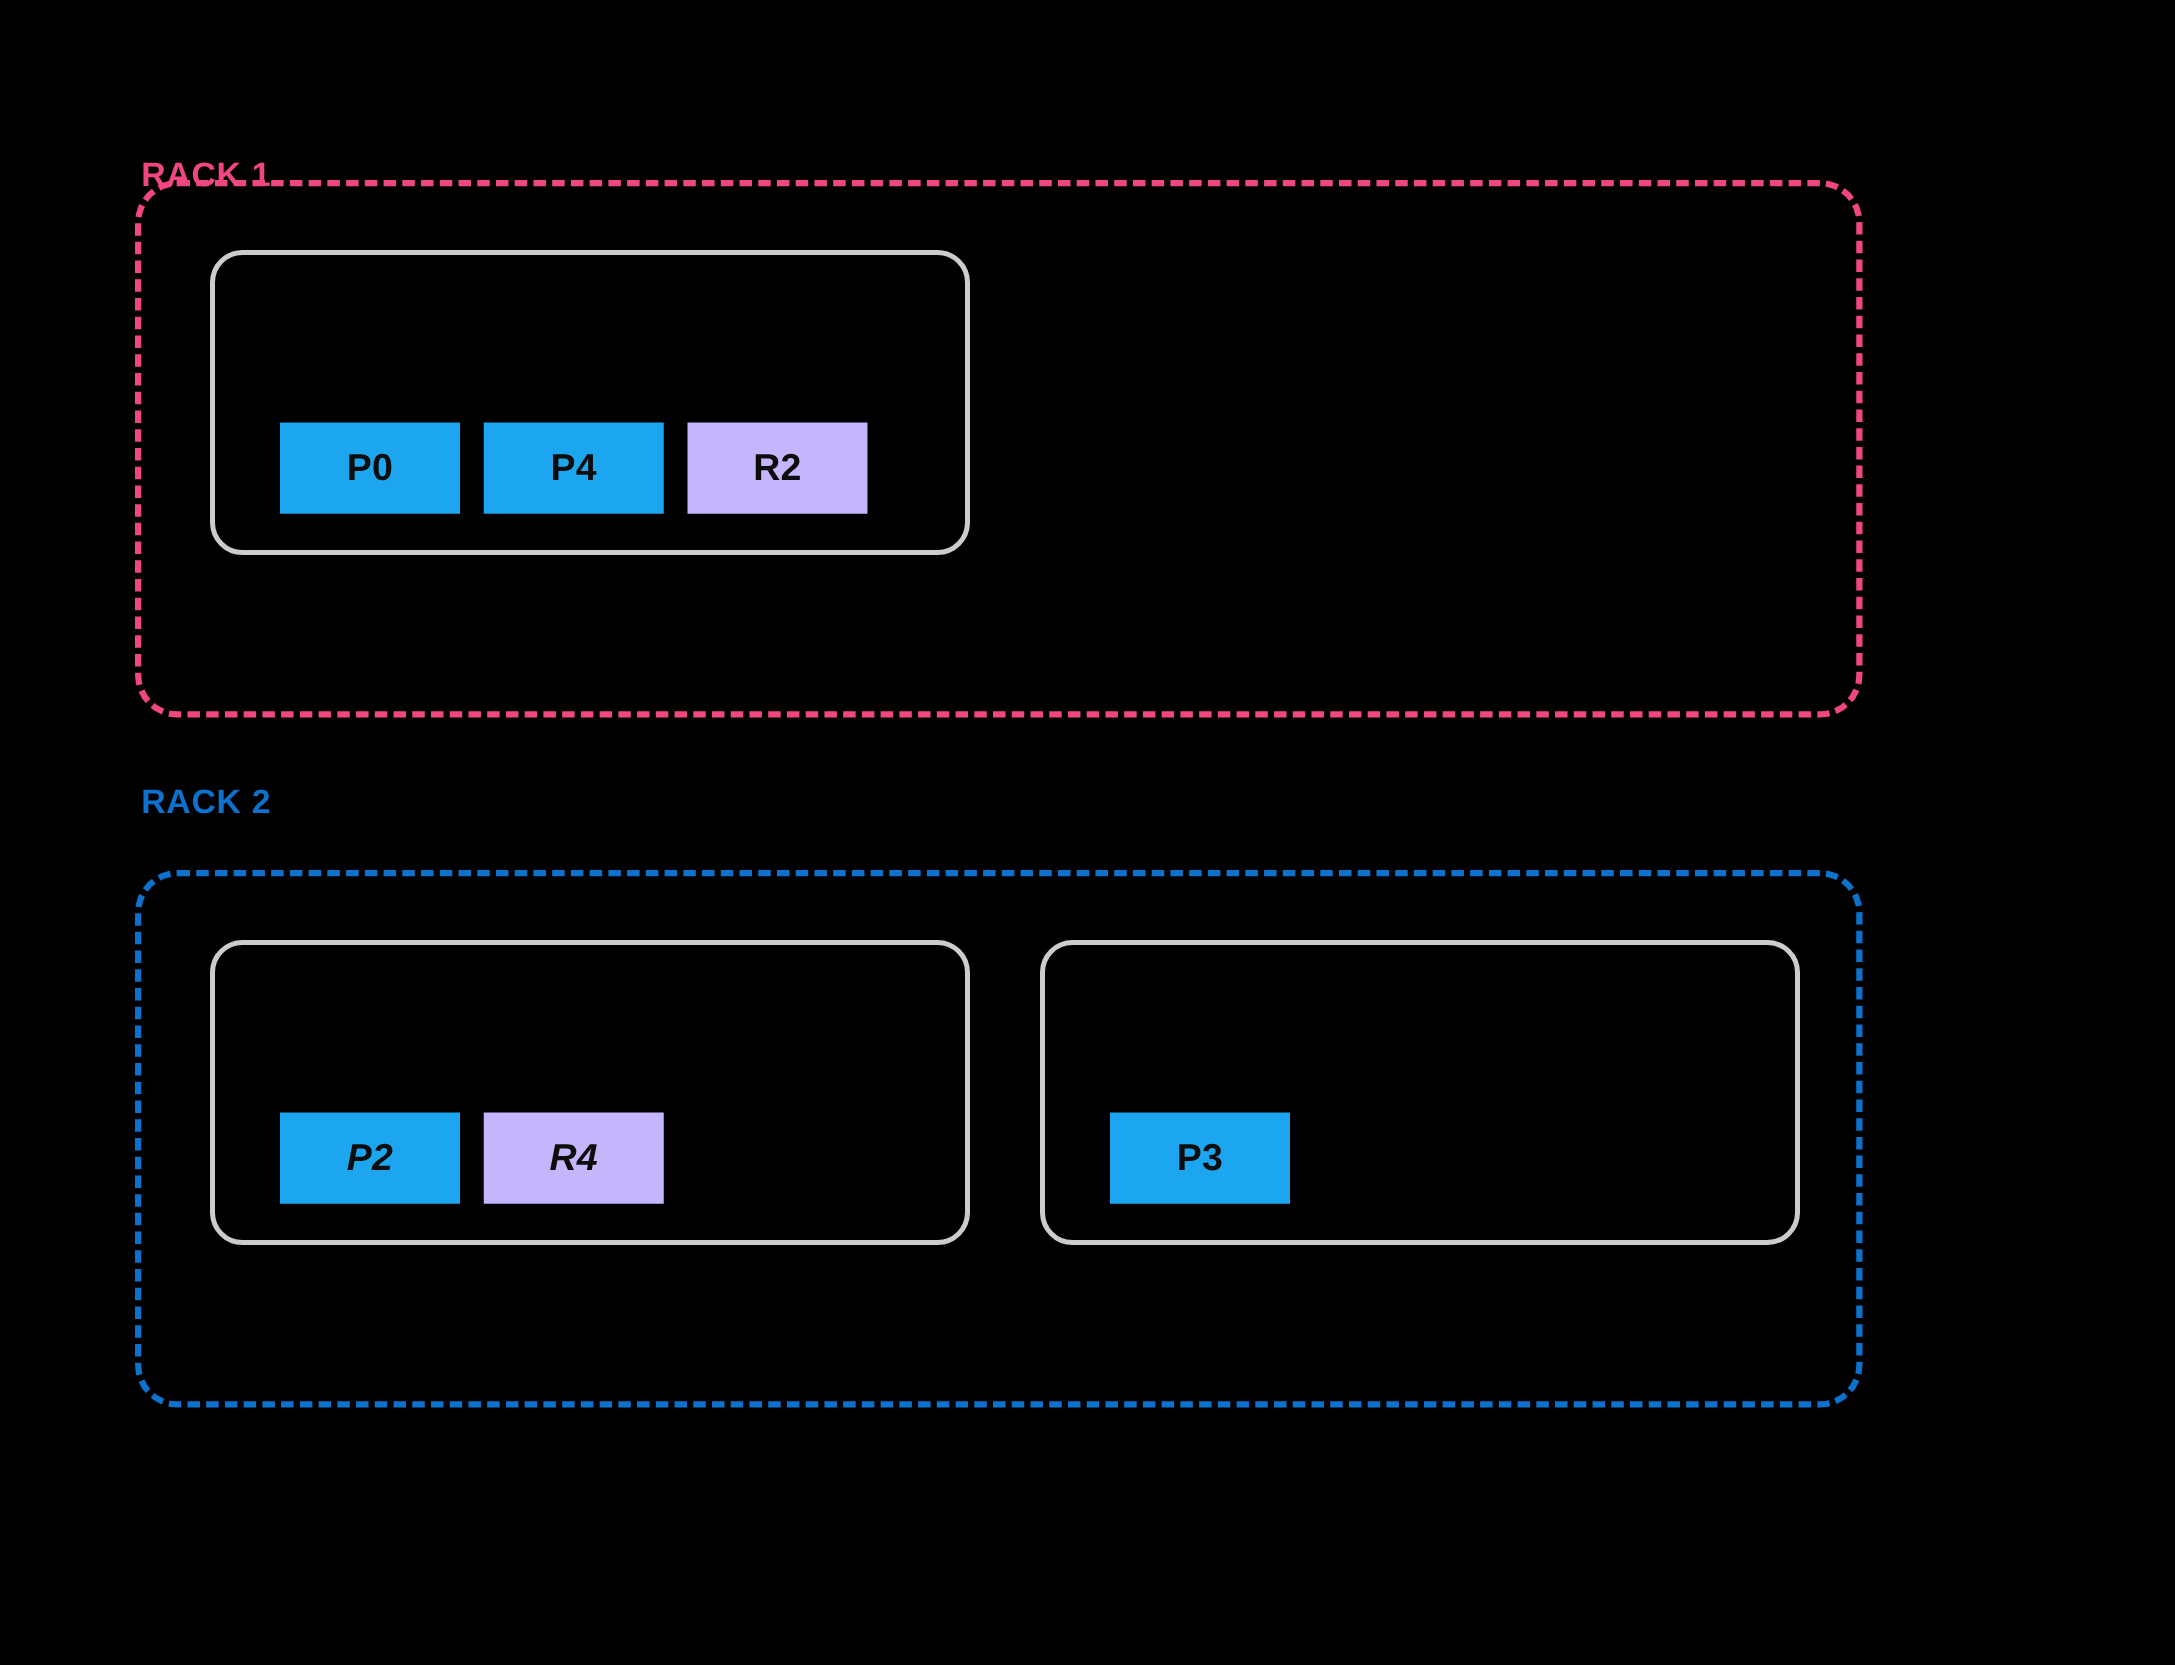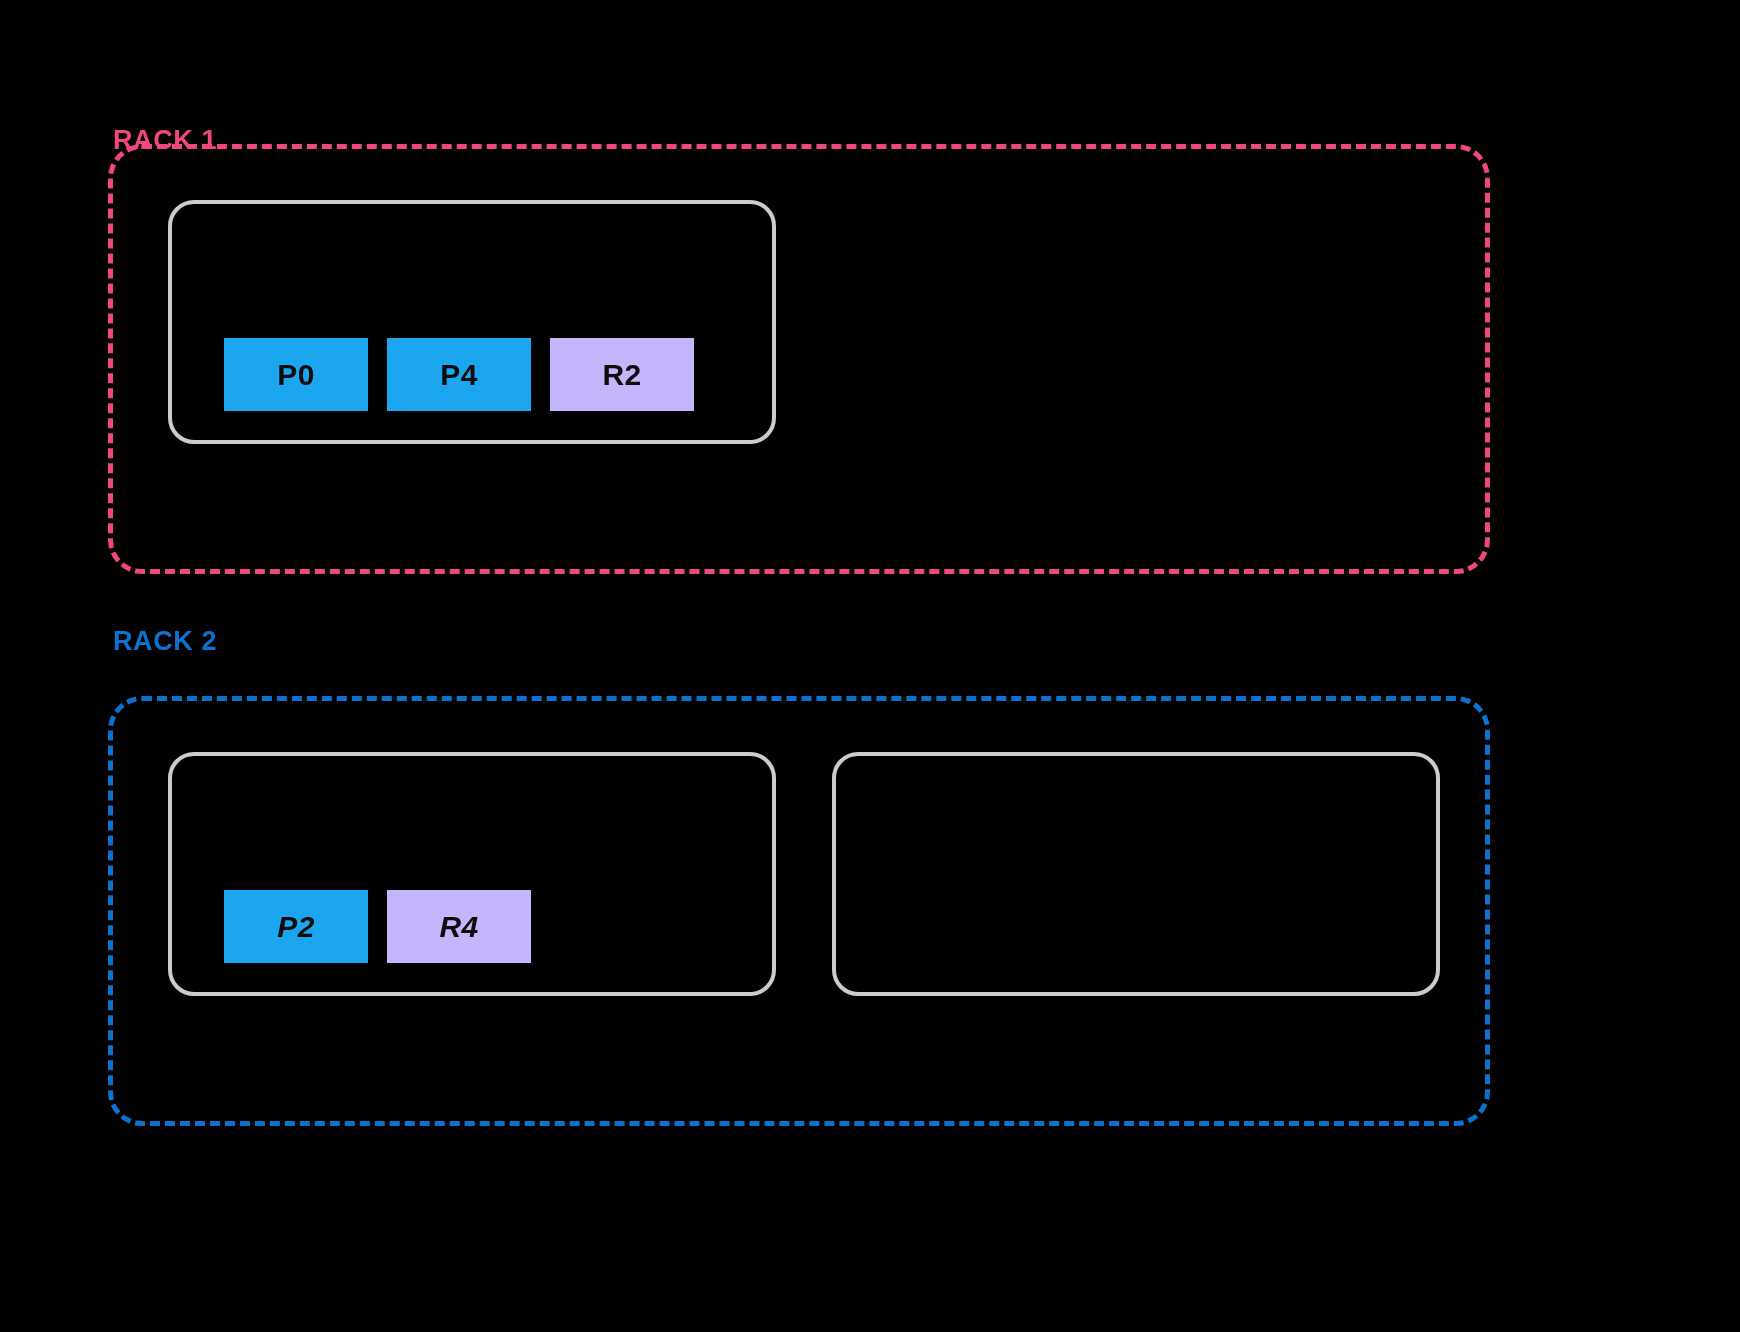--- a/index.html
+++ b/index.html
@@ -122,17 +122,20 @@
           <span>P2</span>
         </div>
         <div class="chip replica">
           <span>R4</span>
         </div>
       </div>
     </div>
 
     <div class="node" style="left:832px; top:200px; width:608px; height:244px;">
       <div class="node-slots">
+        <div class="chip partition">
+          <span>P3</span>
+        </div>
       </div>
     </div>
   </div>
 
 </div>
 
 </body></html>

